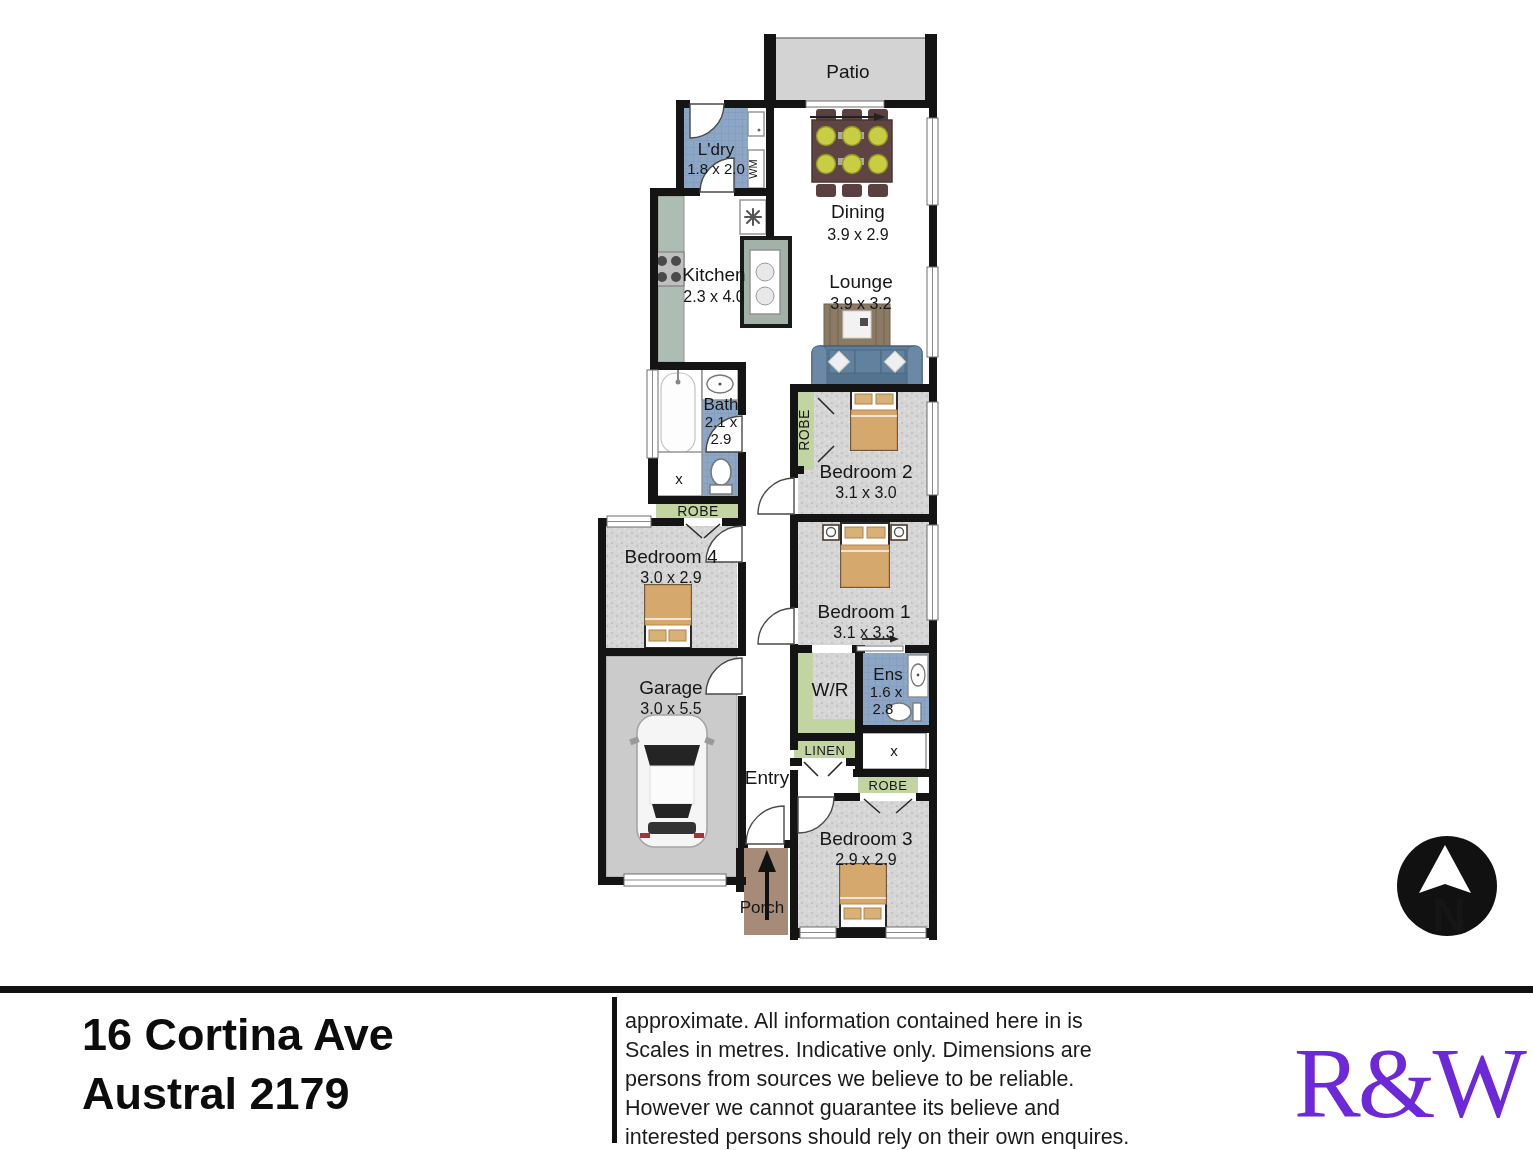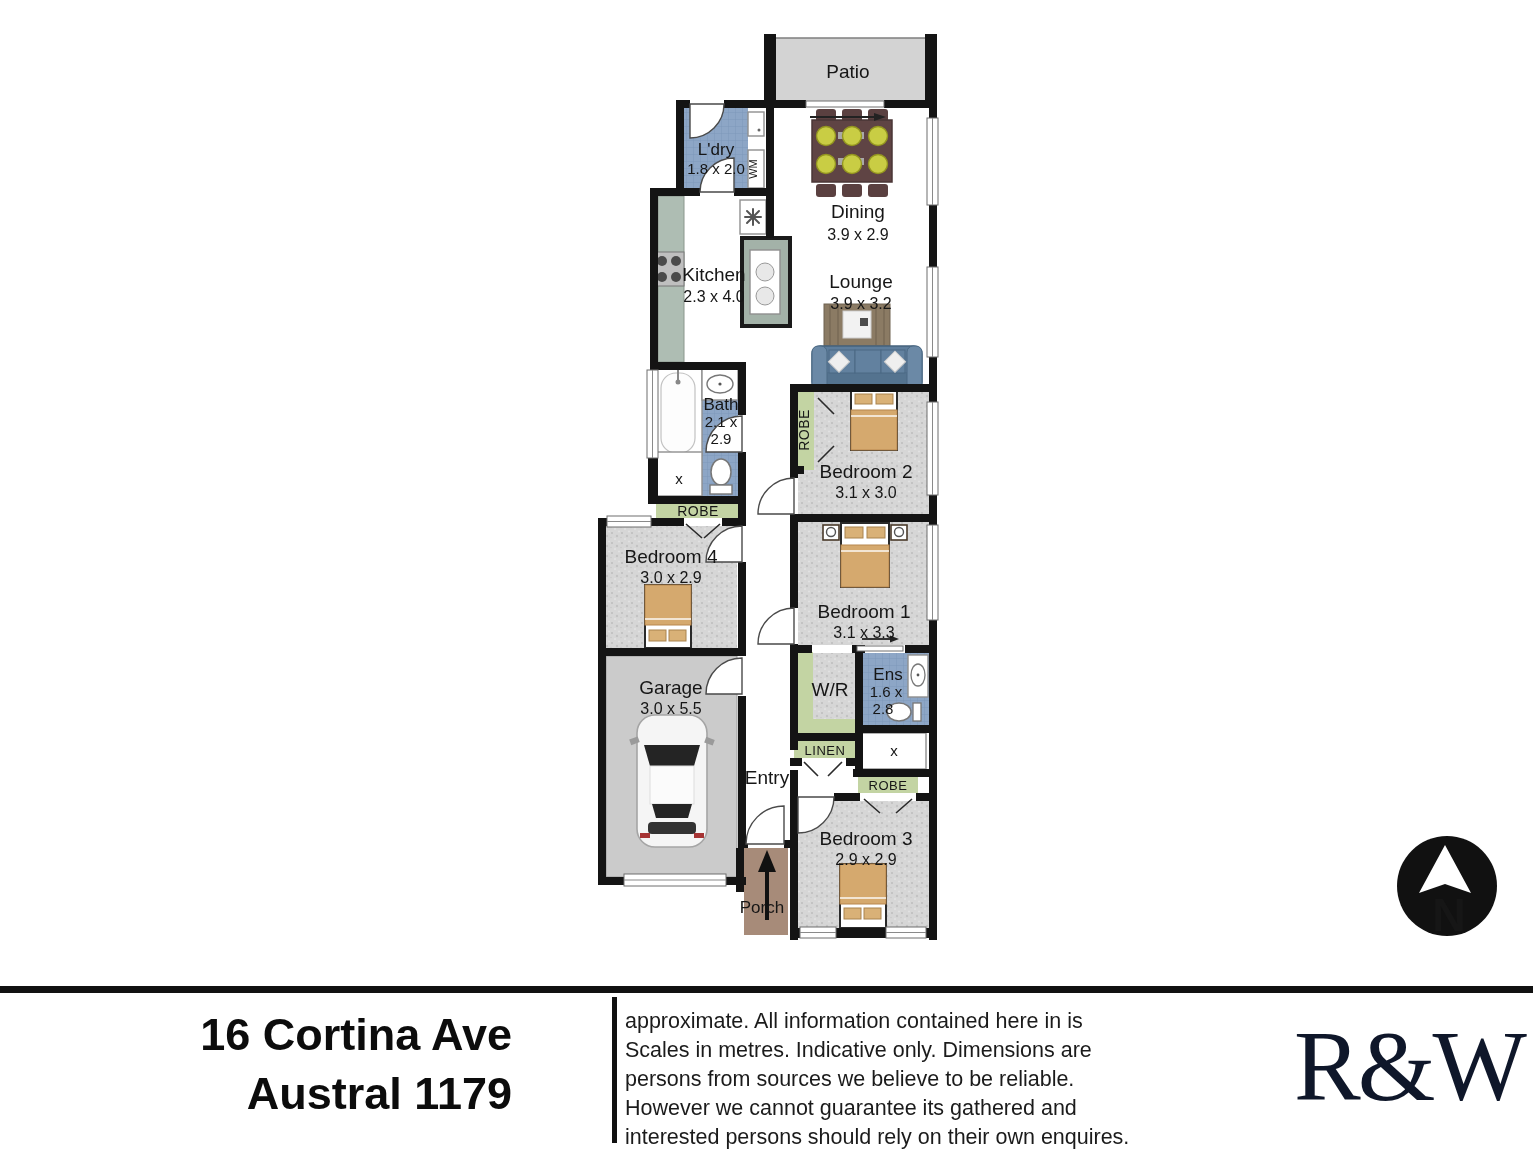--- a/index.html
+++ b/index.html
@@ -15,21 +15,21 @@
   .xmark{font-size:15px;}
   .wmlabel{font-size:11px;}
   .wall{fill:#141414;}
   .win{fill:#ffffff;stroke:#6f6f6f;stroke-width:1;}
   .winline{stroke:#8a8a8a;stroke-width:1;}
   .door{fill:#ffffff;stroke:#4a4a4a;stroke-width:1.4;}
   .chev{stroke:#2a2a2a;stroke-width:1.6;fill:none;}
   .fixt{fill:#ffffff;stroke:#8f8f8f;stroke-width:1.4;}
   .footer{position:absolute;left:0;top:986px;width:1533px;height:164px;
           border-top:7px solid #111;background:#fff;}
-  .address{position:absolute;left:82px;top:12px;width:430px;text-align:right;
+  .address{position:absolute;left:82px;top:12px;width:430px;text-align:left;
            font-weight:bold;font-size:45px;line-height:59px;color:#0c0c0c;}
   .vdiv{position:absolute;left:612px;top:4px;width:5px;height:146px;background:#111;}
   .disclaimer{position:absolute;left:625px;top:14px;font-size:21.5px;line-height:29px;color:#1b1b1b;}
   .logo{position:absolute;left:1294px;top:18px;font-family:"Liberation Serif",serif;
         font-size:100px;line-height:110px;letter-spacing:-3px;font-weight:500;}
 </style>
 </head>
 <body>
 
 <div class="stage">
@@ -432,26 +432,26 @@
   <g>
     <circle cx="1447" cy="886" r="50" fill="#111111"></circle>
     <polygon points="1445,845 1419,893 1445,884 1471,893" fill="#ffffff"></polygon>
     <text x="1449" y="931" text-anchor="middle" fill="#ffffff" style="font-size:47px;font-weight:bold">N</text>
   </g>
 </svg>
 
 <div class="footer">
   <div class="address">
     <div>16 Cortina Ave</div>
-    <div>Austral 1179</div>
+    <div>Austral 2179</div>
   </div>
   <div class="vdiv"></div>
   <div class="disclaimer">
     <div>approximate. All information contained here in is</div>
     <div>Scales in metres. Indicative only. Dimensions are</div>
     <div>persons from sources we believe to be reliable.</div>
-    <div>However we cannot guarantee its gathered and</div>
+    <div>However we cannot guarantee its believe and</div>
     <div>interested persons should rely on their own enquires.</div>
   </div>
-  <div class="logo" style="color: #0f172a;">R&amp;W</div>
+  <div class="logo" style="color: #6d28d9; margin-top: 17px;">R&amp;W</div>
 </div>
 
 </div>
 
 </body></html>

